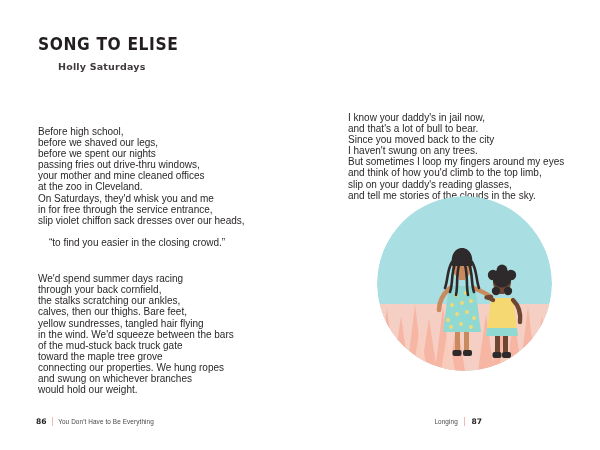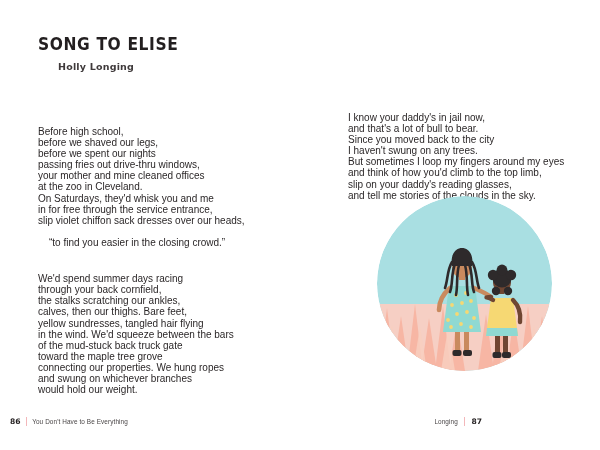--- a/index.html
+++ b/index.html
@@ -91,21 +91,21 @@
   
   .footer {
     position: absolute;
     bottom: 24px;
     left: 0;
     right: 0;
     height: 12px;
   }
   .folio-left {
     position: absolute;
-    left: 10px;
+    left: 36px;
     bottom: 0;
     display: flex;
     align-items: center;
     gap: 5px;
   }
   .folio-right {
     position: absolute;
     right: 22px;
     bottom: 0;
     display: flex;
@@ -130,21 +130,21 @@
     letter-spacing: 0.1px;
   }
 </style>
 </head>
 <body>
 
 <div class="spread">
 
   <div class="title-block">
     <h1 class="poem-title">SONG TO ELISE</h1>
-    <div class="poem-author">Holly Longing</div>
+    <div class="poem-author">Holly Saturdays</div>
   </div>
 
   <div class="col col-left">
     <p class="stanza">Before high school,
 before we shaved our legs,
 before we spent our nights
 passing fries out drive-thru windows,
 your mother and mine cleaned offices
 at the zoo in Cleveland.
 On Saturdays, they'd whisk you and me

